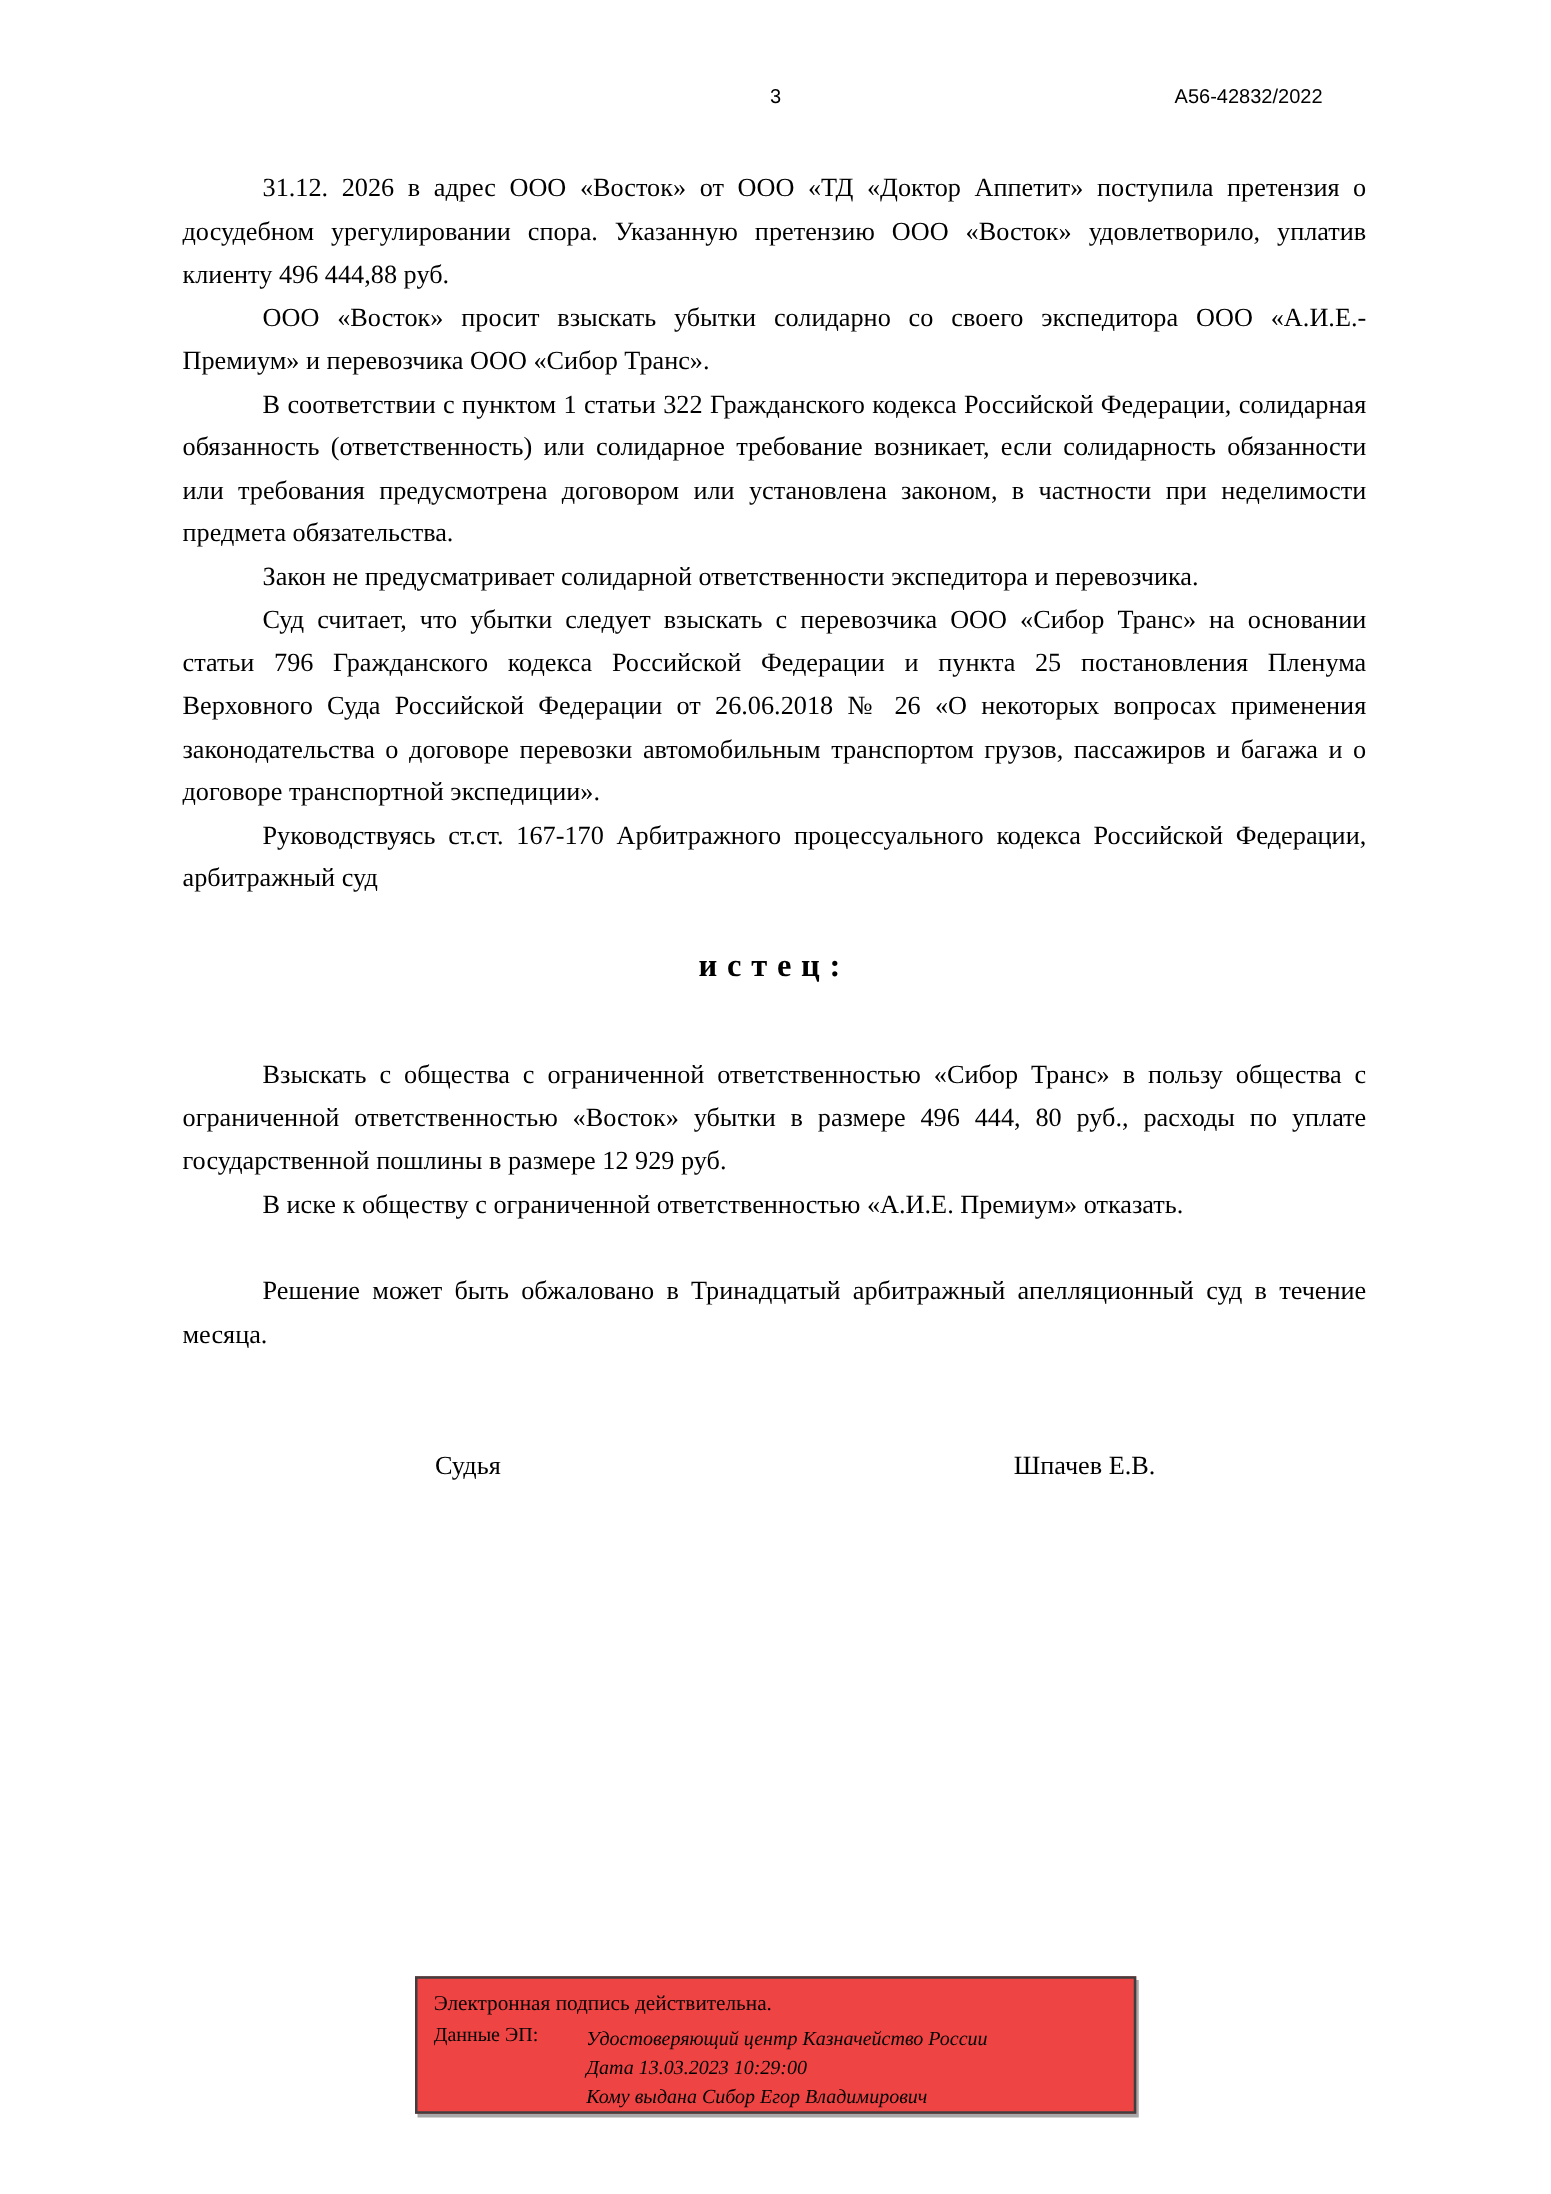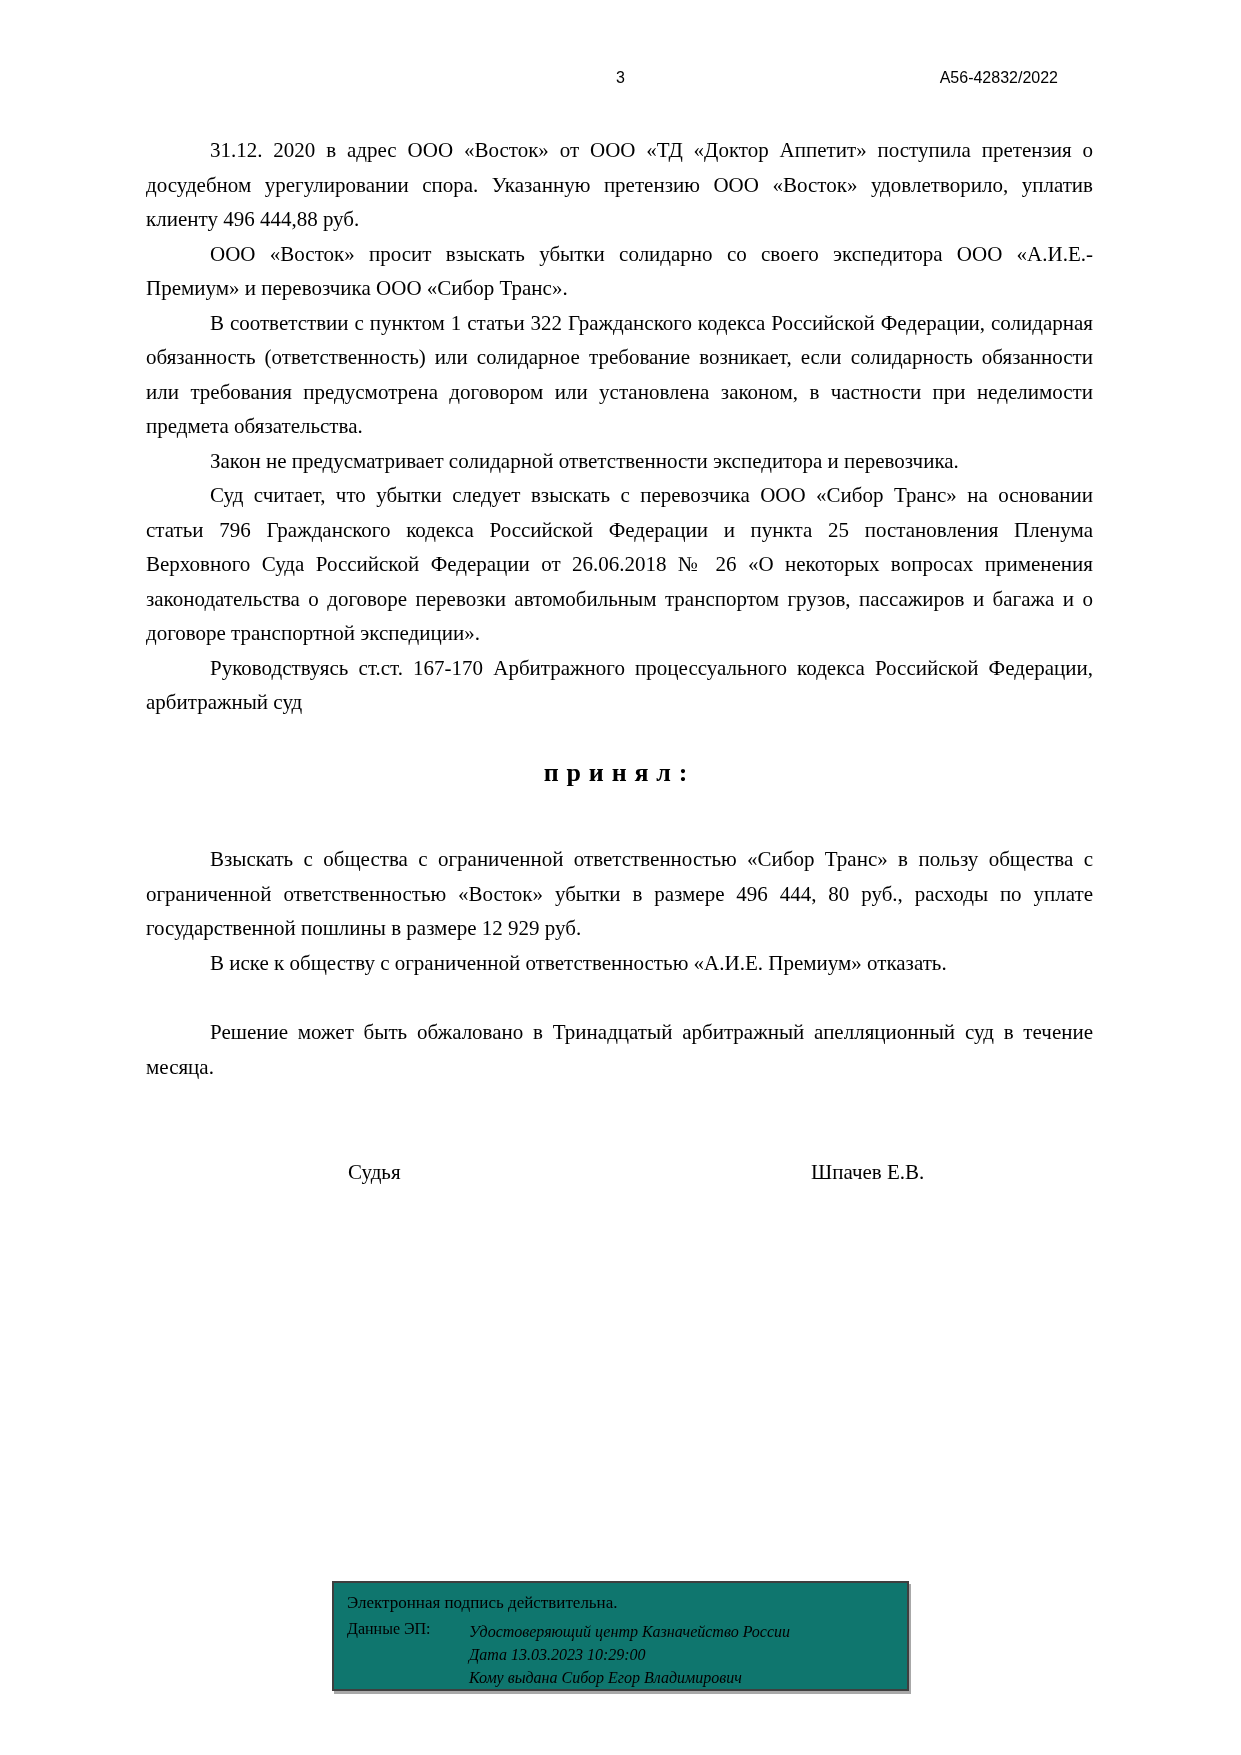--- a/index.html
+++ b/index.html
@@ -91,21 +91,21 @@
   
   .stamp {
     position: absolute;
     left: 332px;
     top: 1581px;
     width: 577px;
     height: 110px;
     box-sizing: border-box;
     border: 2px solid #3f3f3f;
     box-shadow: 2px 3px 0 #a8a8a8;
-    background: #0f766e;
+    background: #ef4444;
     padding: 9px 8px 0 13px;
   }
   .stamp-validity {
     margin: 0;
     font-size: 17px;
     line-height: 22px;
   }
   .stamp-row {
     display: flex;
     margin-top: 4px;
@@ -127,28 +127,28 @@
 <body>
 
 <div class="page">
 
   <div class="header">
     <span class="page-number">3</span>
     <span class="case-number">А56-42832/2022</span>
   </div>
 
   <div class="body-text">
-    <p>31.12. 2020 в адрес ООО «Восток» от ООО «ТД «Доктор Аппетит» поступила претензия о досудебном урегулировании спора. Указанную претензию ООО «Восток» удовлетворило, уплатив клиенту 496 444,88 руб.</p>
+    <p>31.12. 2026 в адрес ООО «Восток» от ООО «ТД «Доктор Аппетит» поступила претензия о досудебном урегулировании спора. Указанную претензию ООО «Восток» удовлетворило, уплатив клиенту 496 444,88 руб.</p>
     <p>ООО «Восток» просит взыскать убытки солидарно со своего экспедитора ООО «А.И.Е.-Премиум» и перевозчика ООО «Сибор Транс».</p>
     <p>В соответствии с пунктом 1 статьи 322 Гражданского кодекса Российской Федерации, солидарная обязанность (ответственность) или солидарное требование возникает, если солидарность обязанности или требования предусмотрена договором или установлена законом, в частности при неделимости предмета обязательства.</p>
     <p>Закон не предусматривает солидарной ответственности экспедитора и перевозчика.</p>
     <p>Суд считает, что убытки следует взыскать с перевозчика ООО «Сибор Транс» на основании статьи 796 Гражданского кодекса Российской Федерации и пункта 25 постановления Пленума Верховного Суда Российской Федерации от 26.06.2018 № 26 «О некоторых вопросах применения законодательства о договоре перевозки автомобильным транспортом грузов, пассажиров и багажа и о договоре транспортной экспедиции».</p>
     <p>Руководствуясь ст.ст. 167-170 Арбитражного процессуального кодекса Российской Федерации, арбитражный суд</p>
 
-    <div class="resolution-heading">принял:</div>
+    <div class="resolution-heading">истец:</div>
 
     <p class="resolution-first">Взыскать с общества с ограниченной ответственностью «Сибор Транс» в пользу общества с ограниченной ответственностью «Восток» убытки в размере 496 444, 80 руб., расходы по уплате государственной пошлины в размере 12 929 руб.</p>
     <p>В иске к обществу с ограниченной ответственностью «А.И.Е. Премиум» отказать.</p>
     <p class="appeal-paragraph">Решение может быть обжаловано в Тринадцатый арбитражный апелляционный суд в течение месяца.</p>
 
     <div class="signature-row">
       <span class="signature-role">Судья</span>
       <span class="signature-name">Шпачев Е.В.</span>
     </div>
   </div>

